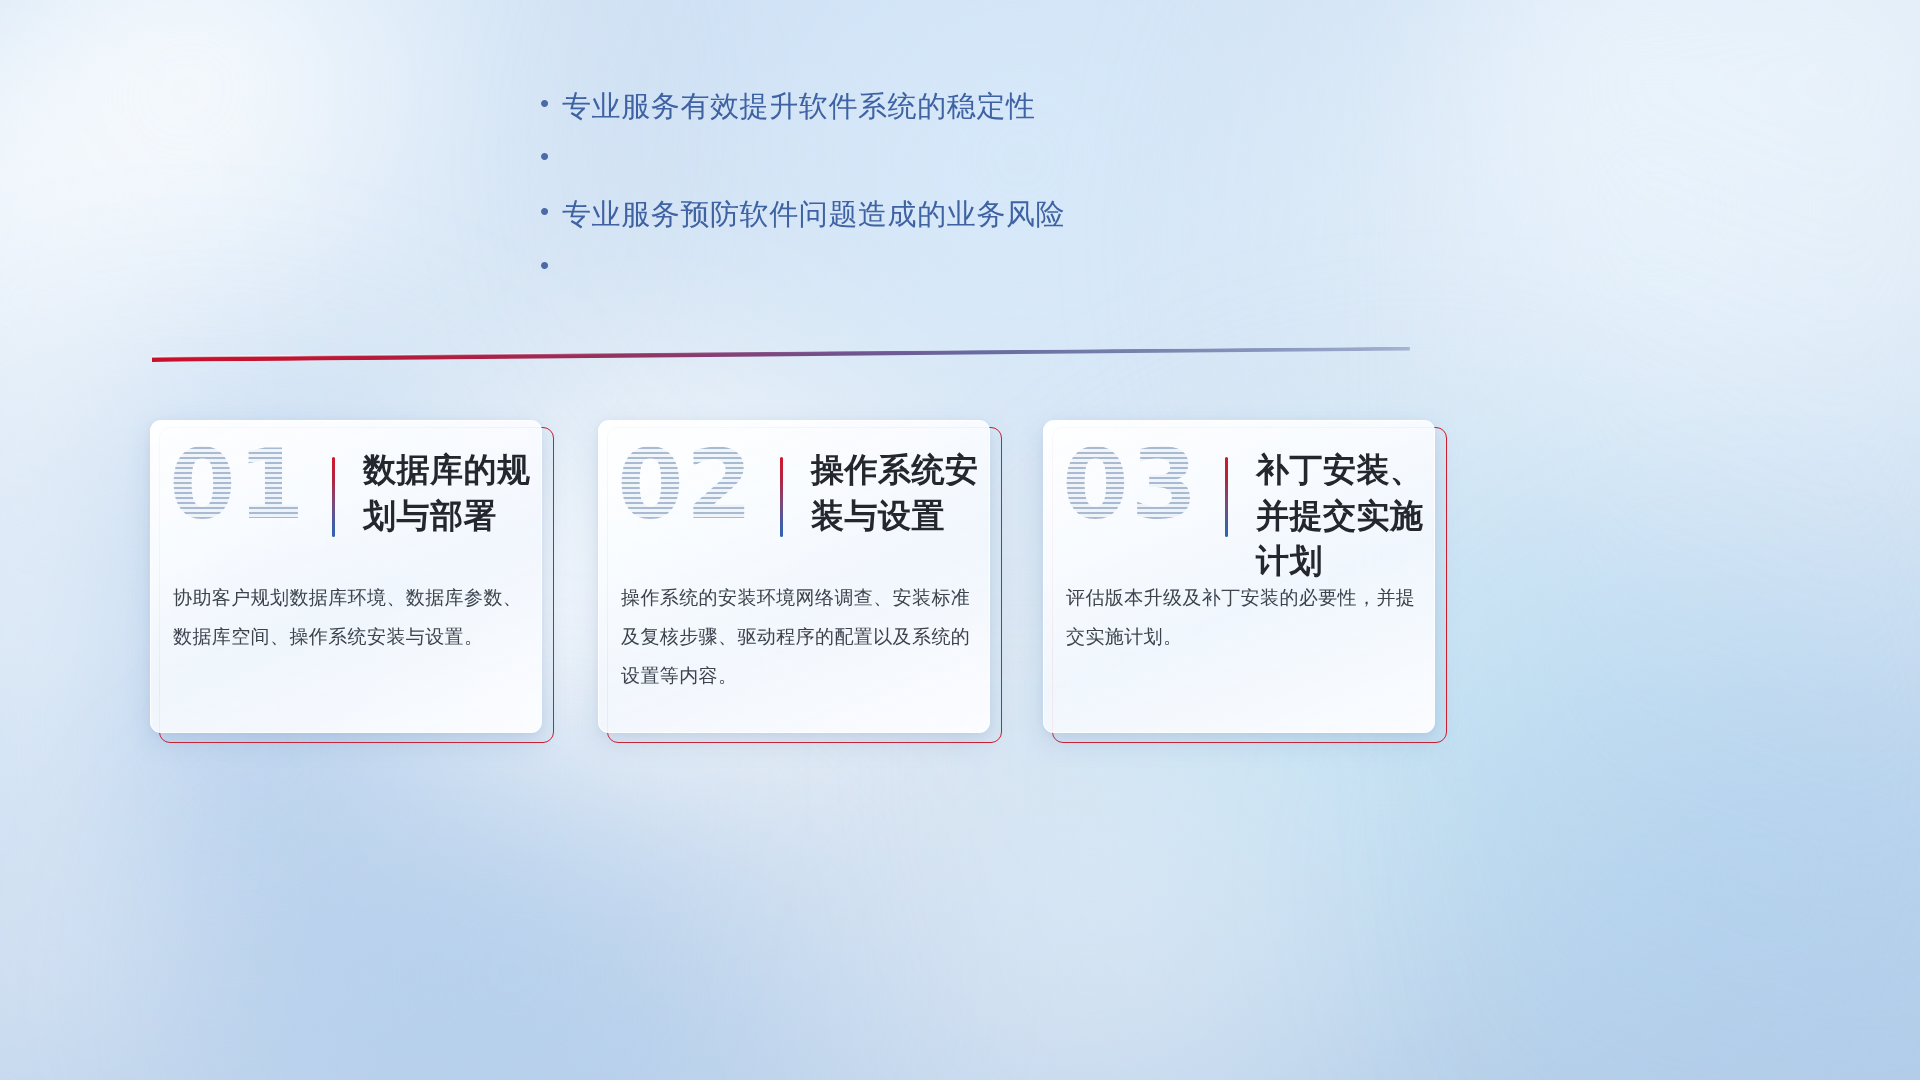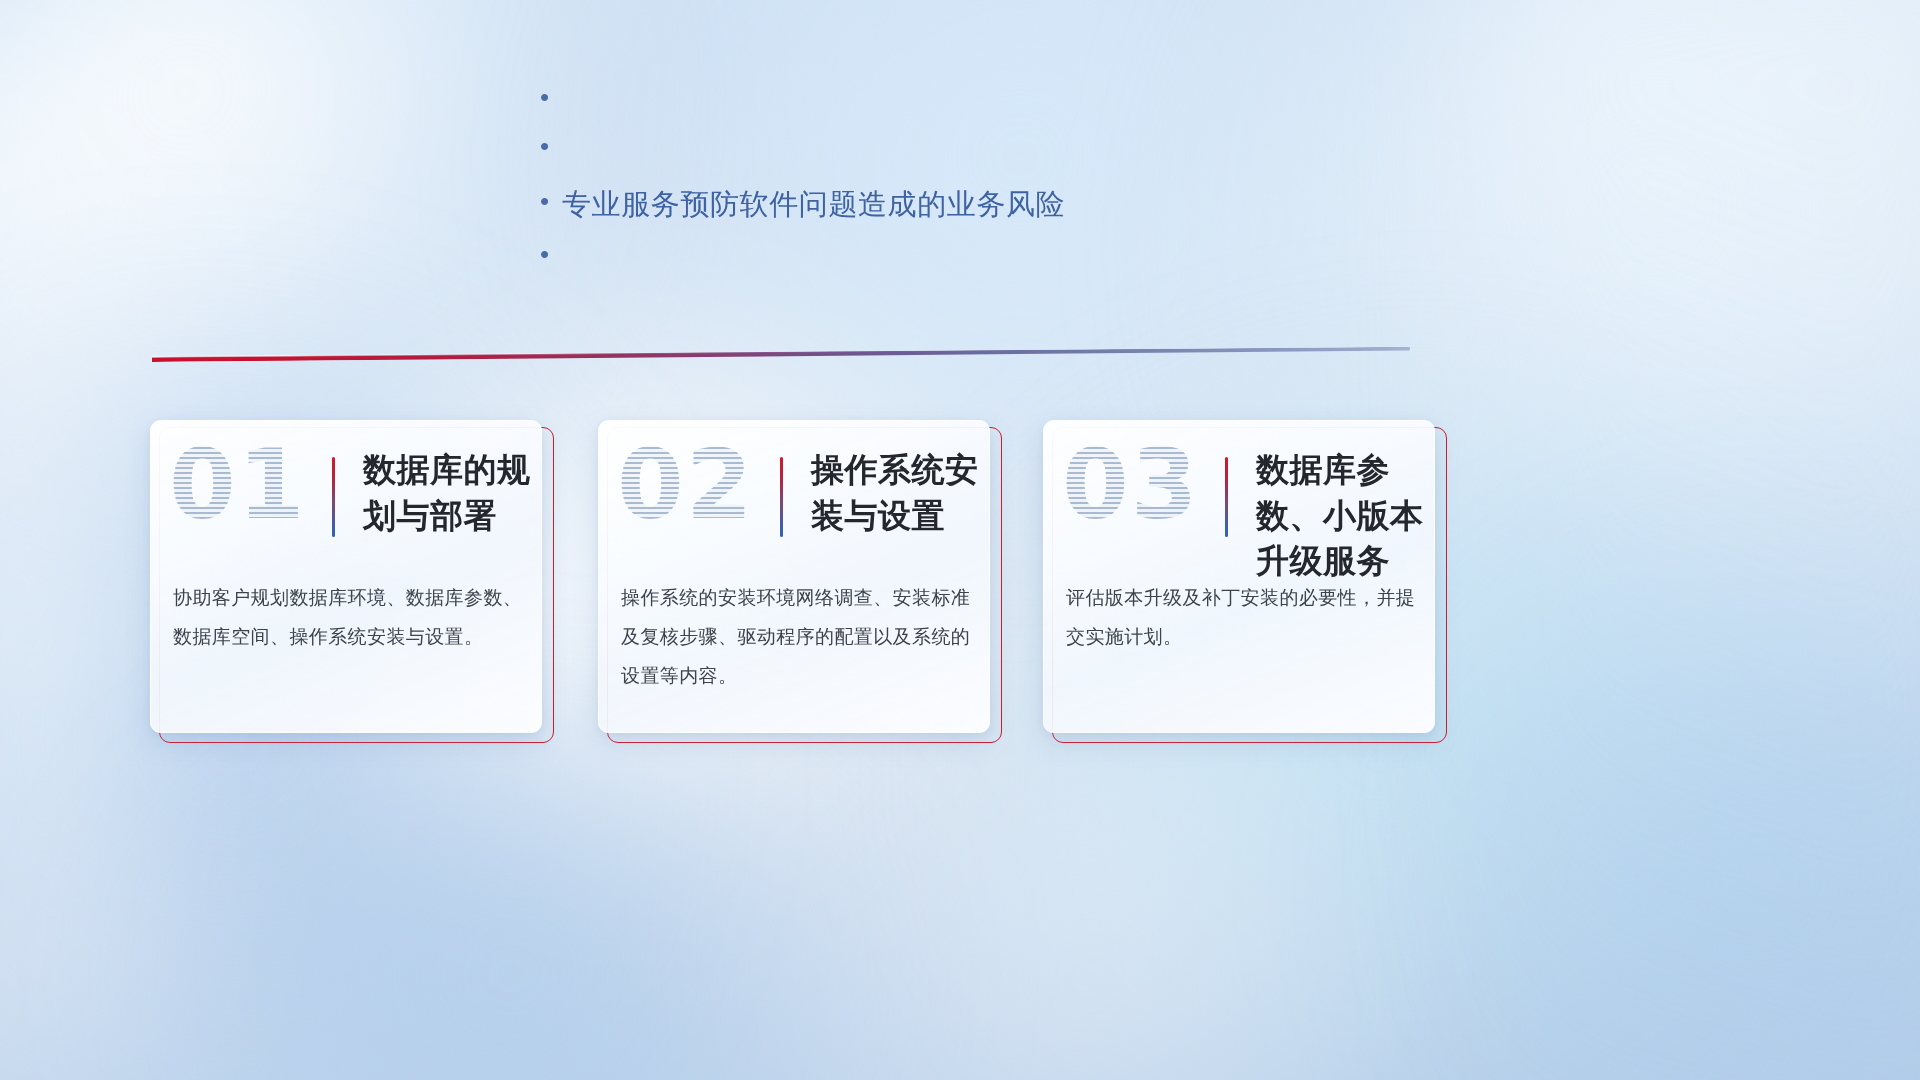--- a/index.html
+++ b/index.html
@@ -168,20 +168,21 @@
   <div class="glow g9"></div>
   <div class="streak s1"></div>
   <div class="streak s2"></div>
   <div class="vig"></div>
 </div>
 
 <div id="bullets">
 
   <div class="bullet-row">
     <span class="bullet-dot">•</span>
+    <span class="bullet-text">专业服务有效提升软件系统的稳定性</span>
   </div>
 
   <div class="bullet-row">
     <span class="bullet-dot">•</span>
   </div>
 
   <div class="bullet-row">
     <span class="bullet-dot">•</span>
     <span class="bullet-text">专业服务预防软件问题造成的业务风险</span>
   </div>
@@ -225,19 +226,19 @@
     </div>
   </div>
 
   <div class="card-wrap c3">
     <div class="card-outline"></div>
     <div class="card">
       <div class="card-head">
         <div class="card-num-ghost">03</div>
         <div class="card-num">03</div>
         <div class="card-divider"></div>
-        <div class="card-title">数据库参数、小版本升级服务</div>
+        <div class="card-title">补丁安装、并提交实施计划</div>
       </div>
       <div class="card-body">评估版本升级及补丁安装的必要性，并提交实施计划。</div>
     </div>
   </div>
 
 </div>
 
 </body></html>

